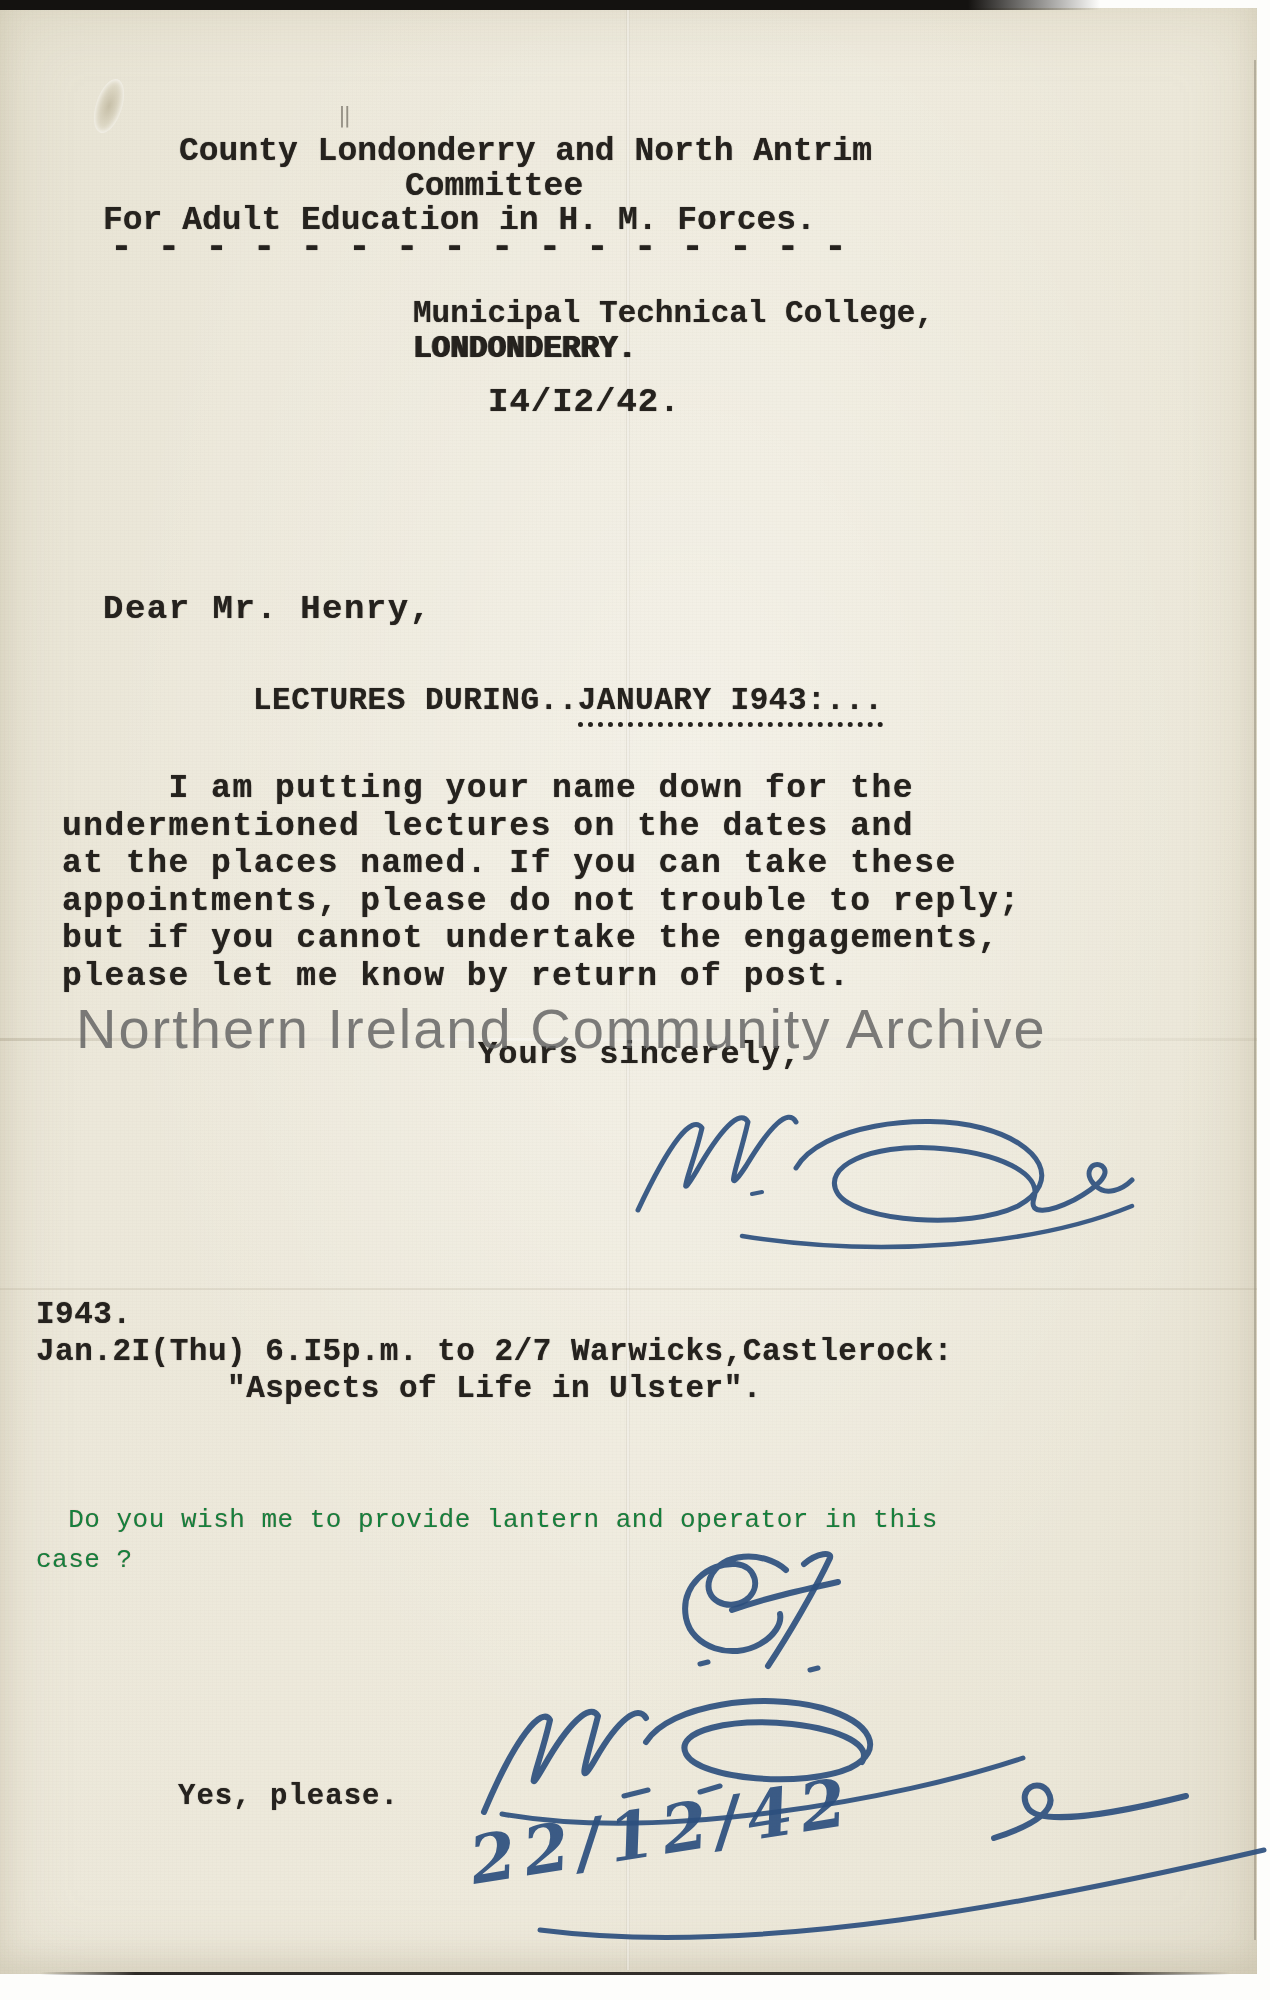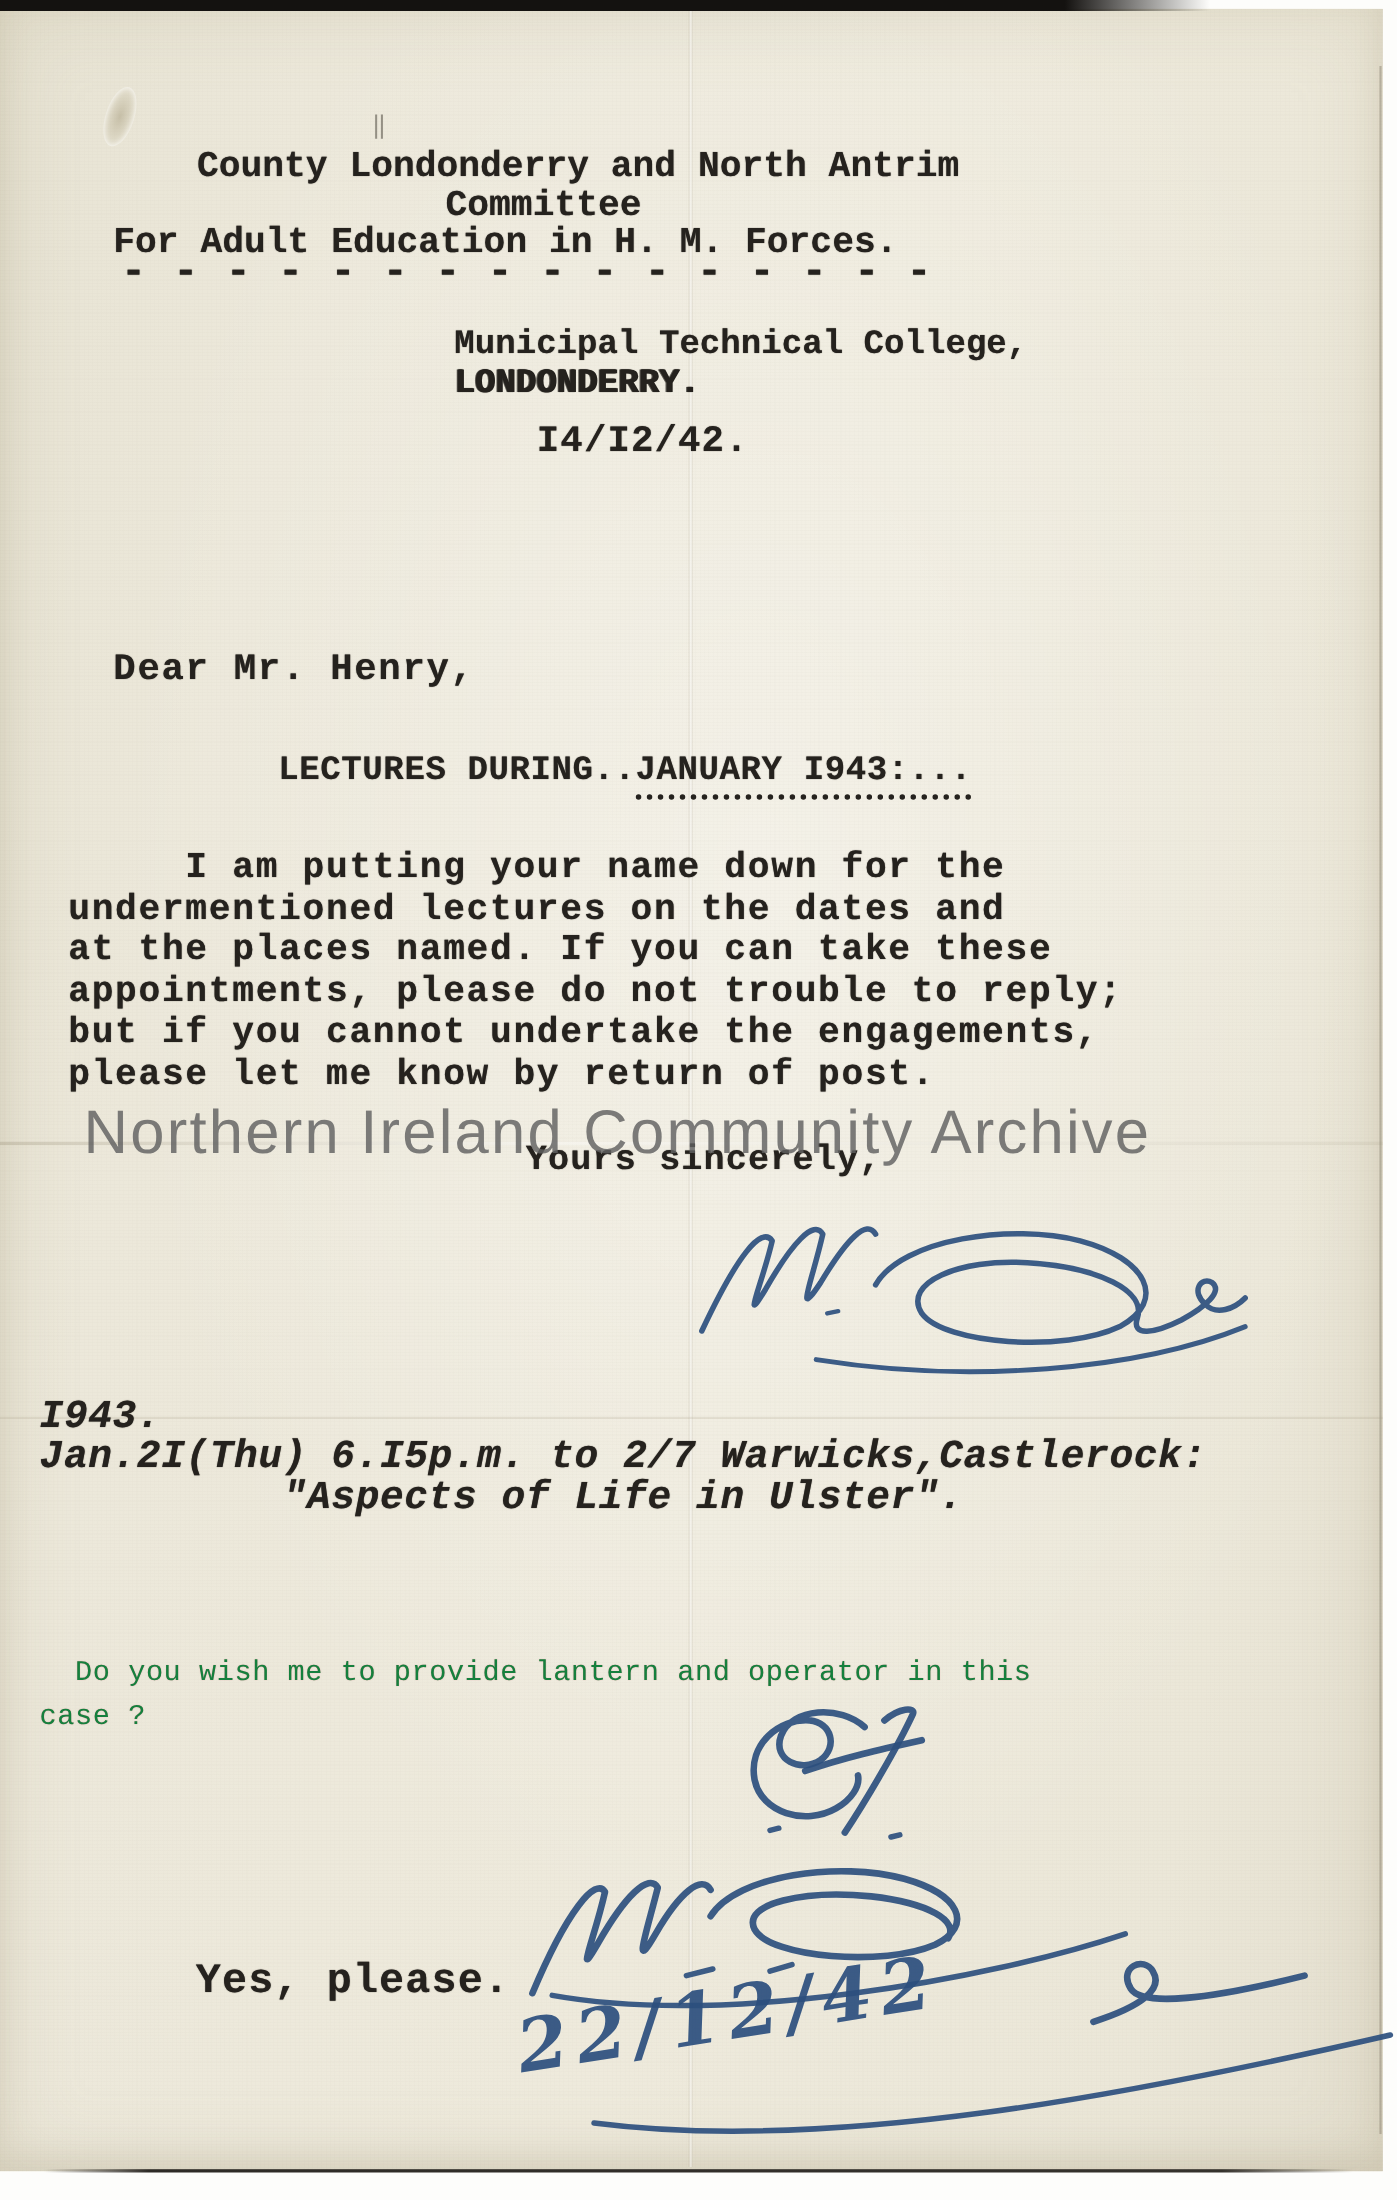--- a/index.html
+++ b/index.html
@@ -45,24 +45,24 @@
   .divider{left:110px;top:226px;font-size:38px;letter-spacing:1px;}
   .addr1{left:413px;top:296px;font-size:31px;}
   .addr2{left:413px;top:331px;font-size:31px;
     text-shadow:1px 0 0 #25221e,-1px 0 0 rgba(37,34,30,.7),0 0 1px rgba(40,35,28,.8);}
   .date-line{left:488px;top:383px;font-size:34px;letter-spacing:1px;}
   .salutation{left:103px;top:590px;font-size:34px;letter-spacing:1.5px;}
   .subject{left:253px;top:683px;font-size:31px;letter-spacing:.5px;}
   .subject .u{border-bottom:5px dotted #25221e;padding-bottom:4px;text-align:right;}
   .body-par{left:62px;top:770px;font-size:33px;line-height:37.5px;letter-spacing:1.5px;}
   .closing{left:478px;top:1036px;font-size:32px;letter-spacing:1px;}
-  .schedule{left:36px;top:1269px;font-size:36px;line-height:37px;letter-spacing:.5px;font-style:italic;}
+  .schedule{left:36px;top:1296px;font-size:31px;line-height:37px;letter-spacing:.5px;}
   .red-note{left:36px;top:1500px;font-size:26px;line-height:40px;letter-spacing:.5px;
     color:#15803d;font-weight:normal;text-shadow:0 0 1px rgba(226,90,114,.55);}
-  .reply{left:178px;top:1780px;font-size:38px;letter-spacing:1px;}
+  .reply{left:178px;top:1780px;font-size:29px;letter-spacing:1px;}
   
   .watermark{position:absolute;left:76px;top:996px;z-index:6;
     font-family:"Liberation Sans","DejaVu Sans",sans-serif;font-size:56px;font-weight:normal;
     letter-spacing:2px;color:rgba(96,96,96,.82);white-space:nowrap;}
   
   .ink{position:absolute;z-index:4;}
   .ink path{fill:none;stroke:#2c4f7e;stroke-linecap:round;stroke-linejoin:round;opacity:.92;}
   .hand-date{position:absolute;left:468px;top:1792px;z-index:4;
     font-family:"DejaVu Serif","Liberation Serif",serif;font-style:italic;font-weight:bold;
     font-size:66px;letter-spacing:8px;color:#2c4f7e;transform:rotate(-9deg);opacity:.92;}

